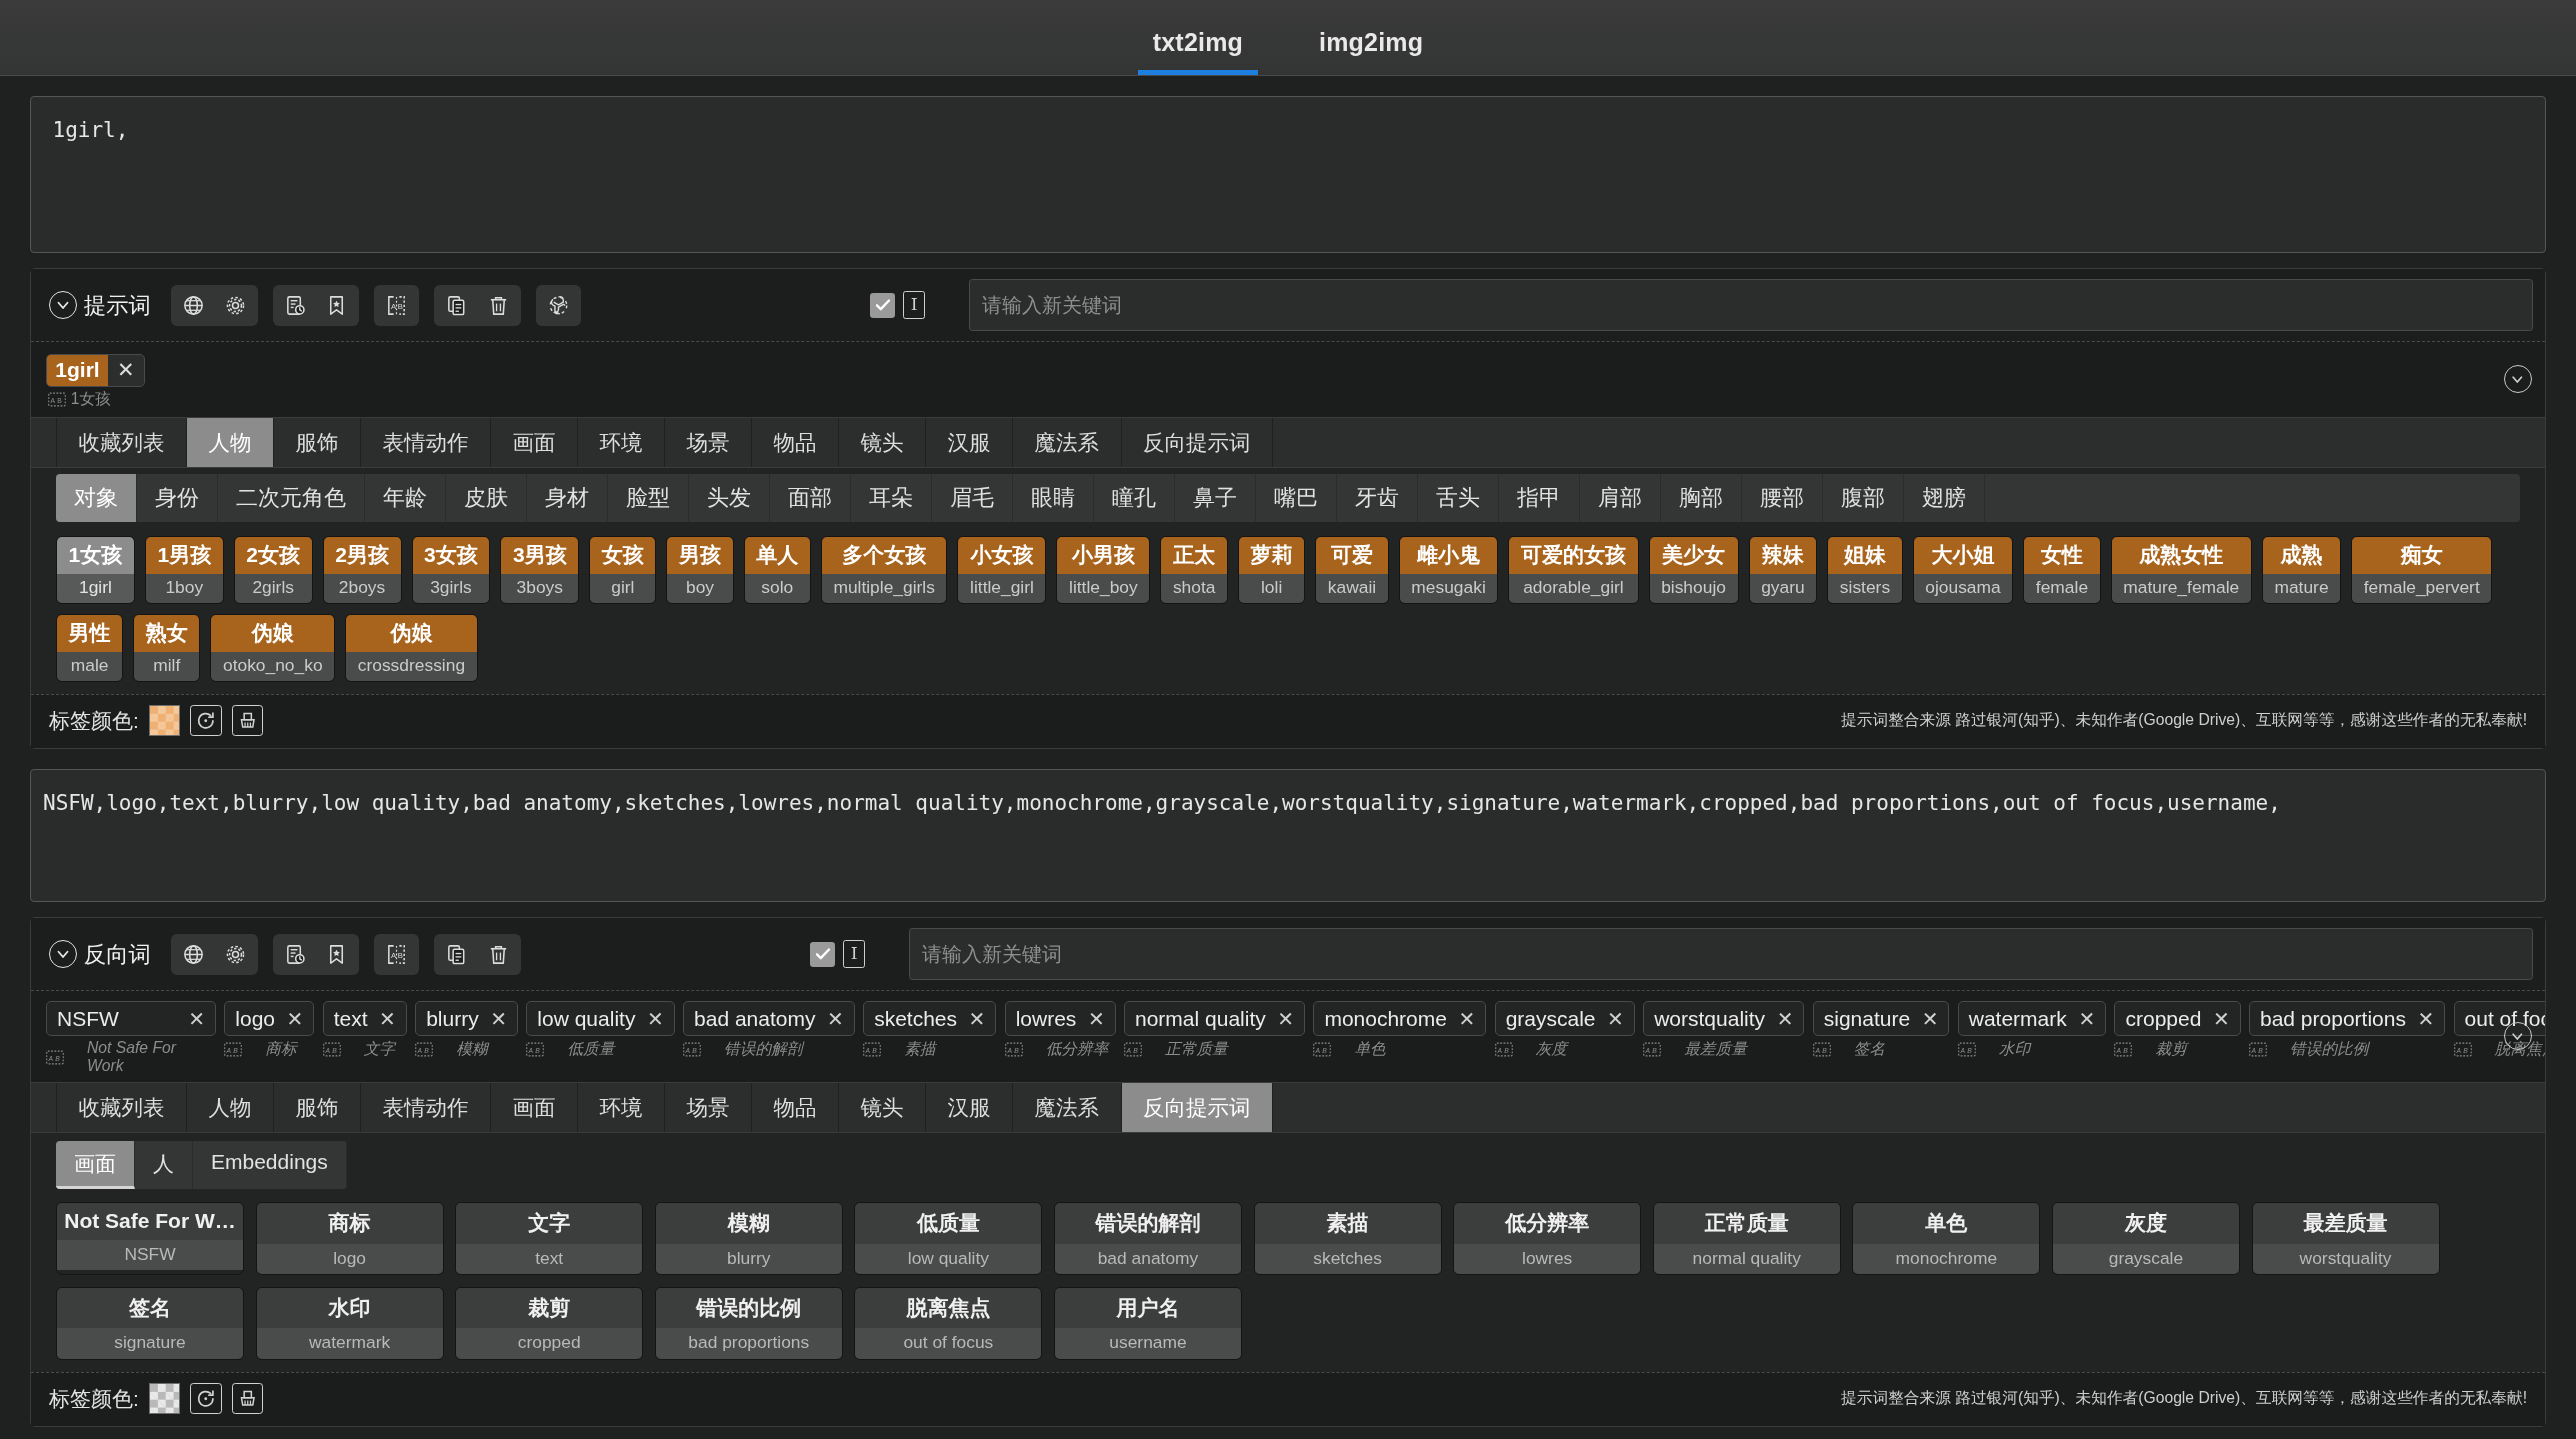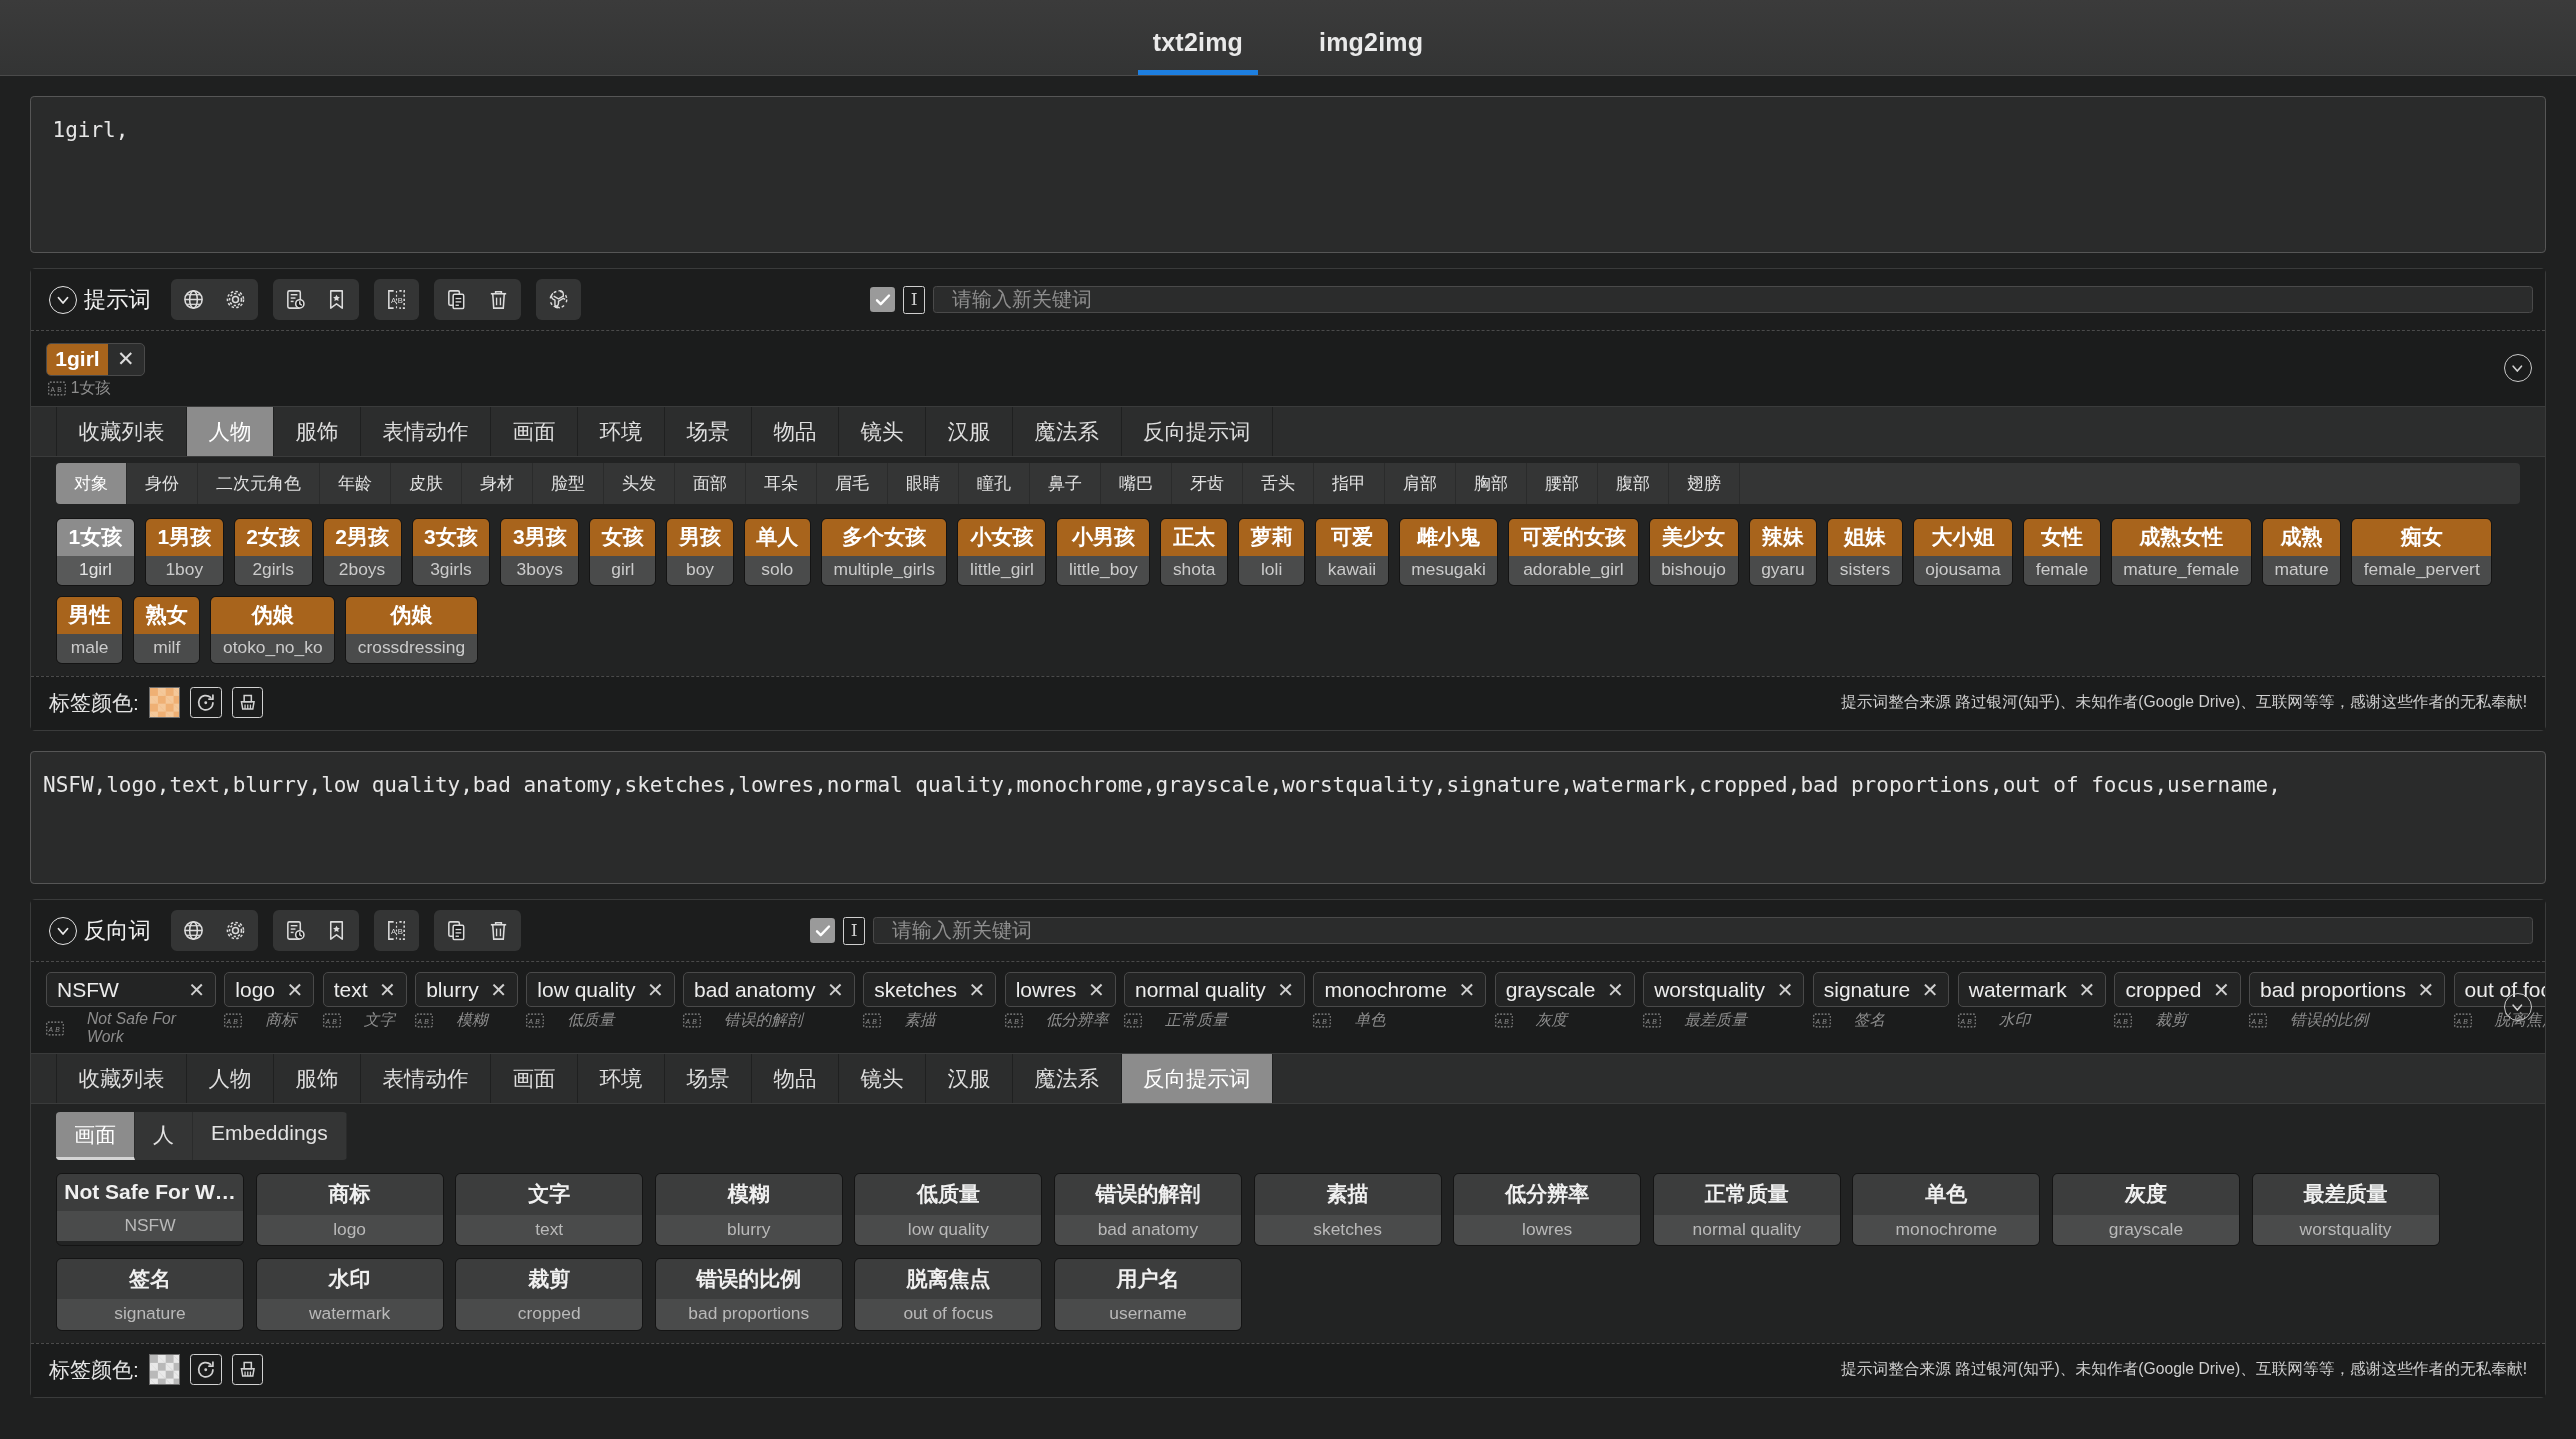--- a/index.html
+++ b/index.html
@@ -90,25 +90,26 @@
     display:flex;align-items:center;justify-content:center;
     cursor:pointer; flex: 0 0 auto;
   }
   .chk svg { width: 18px; height: 18px; }
   .ibeam {
     width: 21.5px; height: 28px; border: 1.7px solid #cfcfcf; border-radius: 2.5px;
     display:flex;align-items:center;justify-content:center; flex: 0 0 auto;
     font-family:"DejaVu Serif", serif; font-size: 17.4px; color:#cfcfcf; line-height: 1;
   }
   .search-input {
-    flex: 1 1 auto; height: 27px;
+    flex: 1 1 auto; height: 52px;
     background: #2b2c2c; border: 0.8px solid #4a4a4a; border-radius: 3.3px;
-    color: #cfcfcf; font-size: 20px; padding: 0 18px;
+    color: #cfcfcf; font-size: 20px; padding: 0 12px;
     outline: none;
     font-family: "Liberation Sans", sans-serif;
+    margin-left: 36px;
   }
   .search-input::placeholder { color: #8e8e8e; }
 
   
   .chipstrip {
     display: flex; align-items: flex-start; flex-wrap: wrap;
     padding: 11.6px 15px 6.6px 15px; gap: 11.6px 11.6px;
     background: #1b1c1c; position: relative; min-height: 61px;
   }
   .chip-cell { display: flex; flex-direction: column; gap: 2.5px; }
@@ -148,21 +149,21 @@
   }
   .cat-tab:first-child { border-left: 0.8px solid #1f2020; }
   .cat-tab.active { background: #8c8c8c; color: #ffffff; }
 
   
   .sub-tabs {
     display: flex; align-items: stretch; background: #343535;
     margin: 6.6px 25px 0 25px; border-radius: 4.1px; overflow: hidden;
   }
   .sub-tab {
-    padding: 9px 18px; font-size: 17px; color: #e2e2e2; cursor: pointer;
+    padding: 9px 18px; font-size: 22px; color: #e2e2e2; cursor: pointer;
     border-right: 0.8px solid #2a2b2b; white-space: nowrap; position: relative;
   }
   .sub-tab.active { background: #8c8c8c; color: #fff; }
 
   
   .tag-grid {
     display: flex; flex-wrap: wrap; gap: 10px 10px;
     padding: 13.3px 25px 11.6px 25px;
   }
   .tagbtn {

